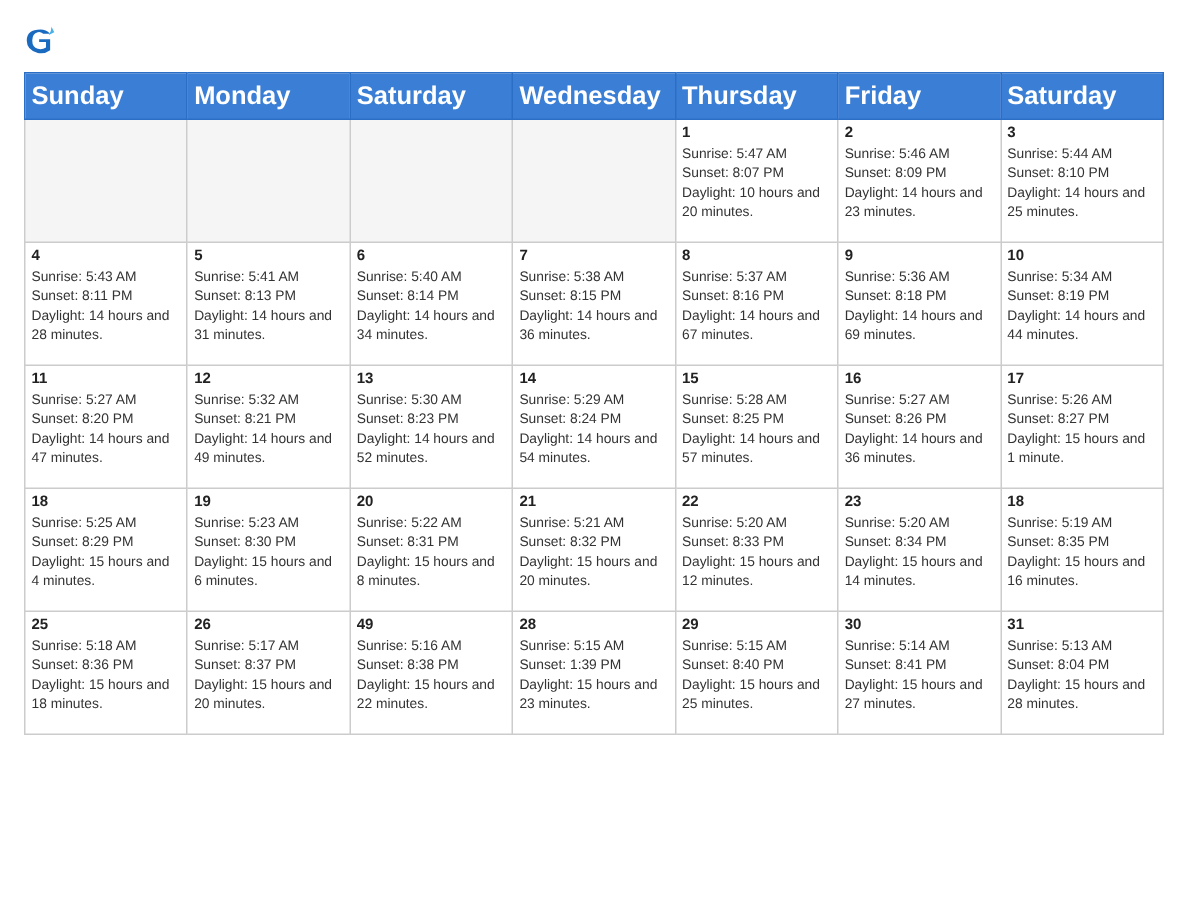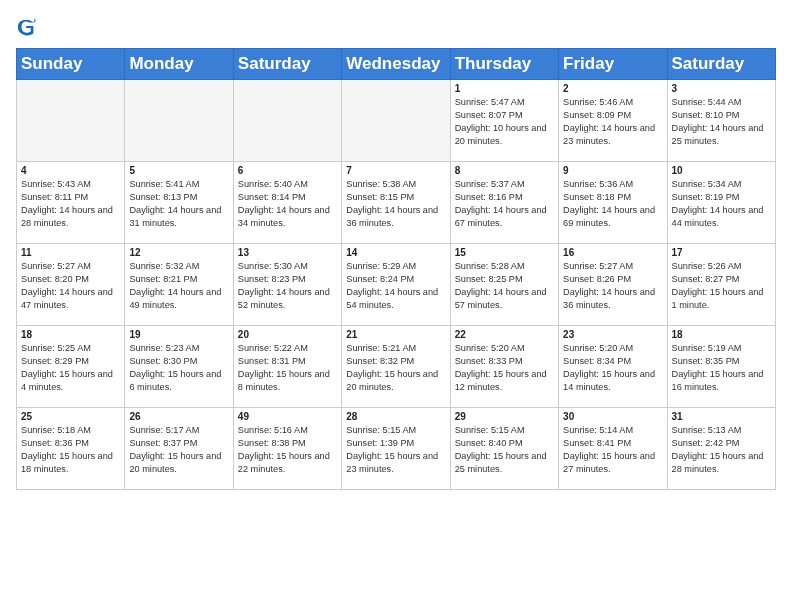--- a/index.html
+++ b/index.html
@@ -248,18 +248,18 @@
           <td>
             <div class="cell-date">29</div>
             <div class="cell-info"><span>Sunrise: 5:15 AM</span><br><span>Sunset: 8:40 PM</span><br><span>Daylight: 15 hours and 25 minutes.</span></div>
           </td>
           <td>
             <div class="cell-date">30</div>
             <div class="cell-info"><span>Sunrise: 5:14 AM</span><br><span>Sunset: 8:41 PM</span><br><span>Daylight: 15 hours and 27 minutes.</span></div>
           </td>
           <td>
             <div class="cell-date">31</div>
-            <div class="cell-info"><span>Sunrise: 5:13 AM</span><br><span>Sunset: 2:42 PM</span><br><span>Daylight: 15 hours and 28 minutes.</span></div>
+            <div class="cell-info"><span>Sunrise: 5:13 AM</span><br><span>Sunset: 8:04 PM</span><br><span>Daylight: 15 hours and 28 minutes.</span></div>
           </td>
         </tr>
       </tbody>
   </table>
 </div>
 
 </body></html>

